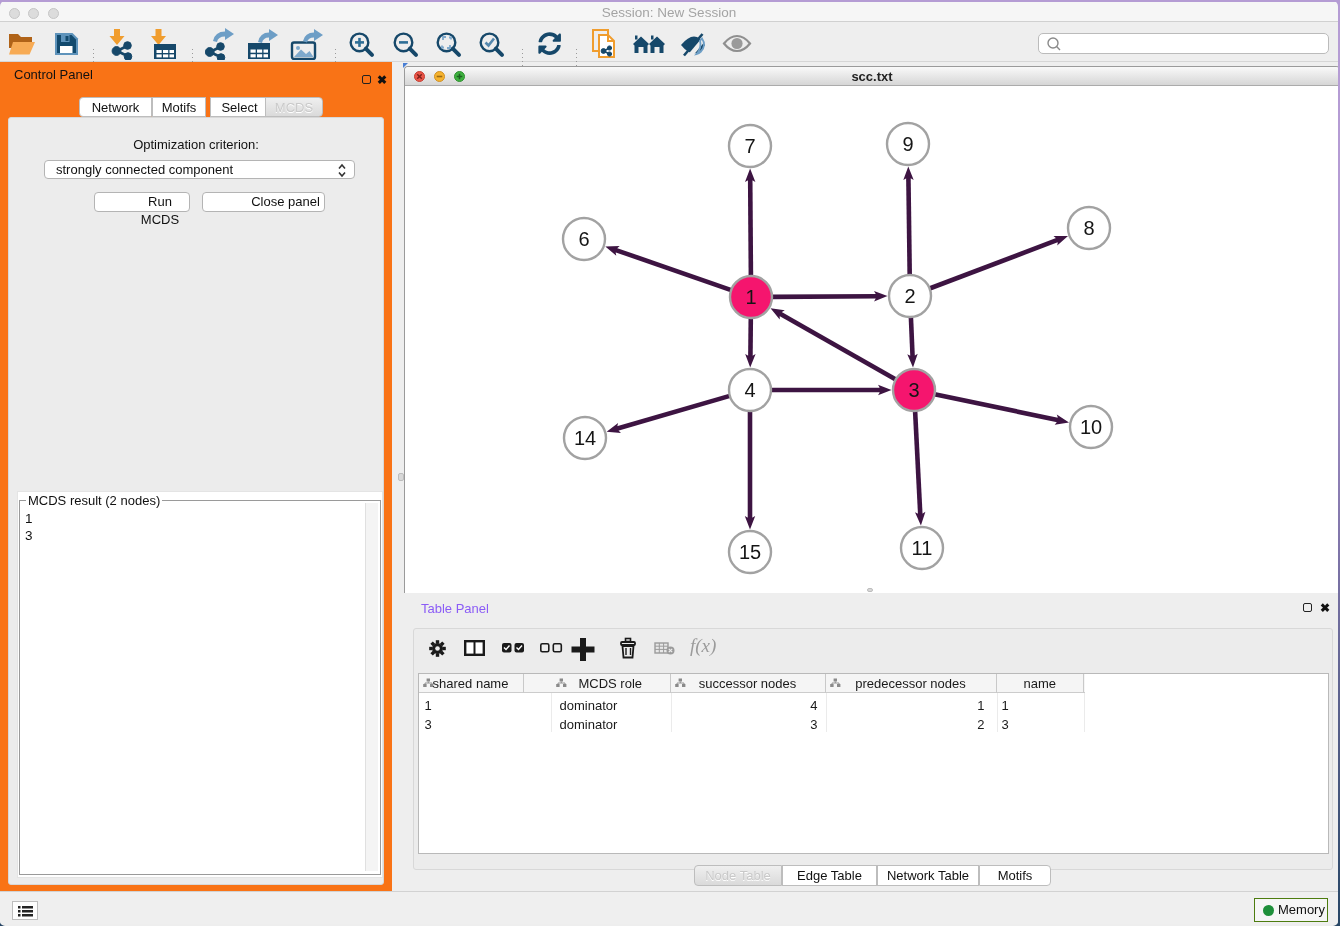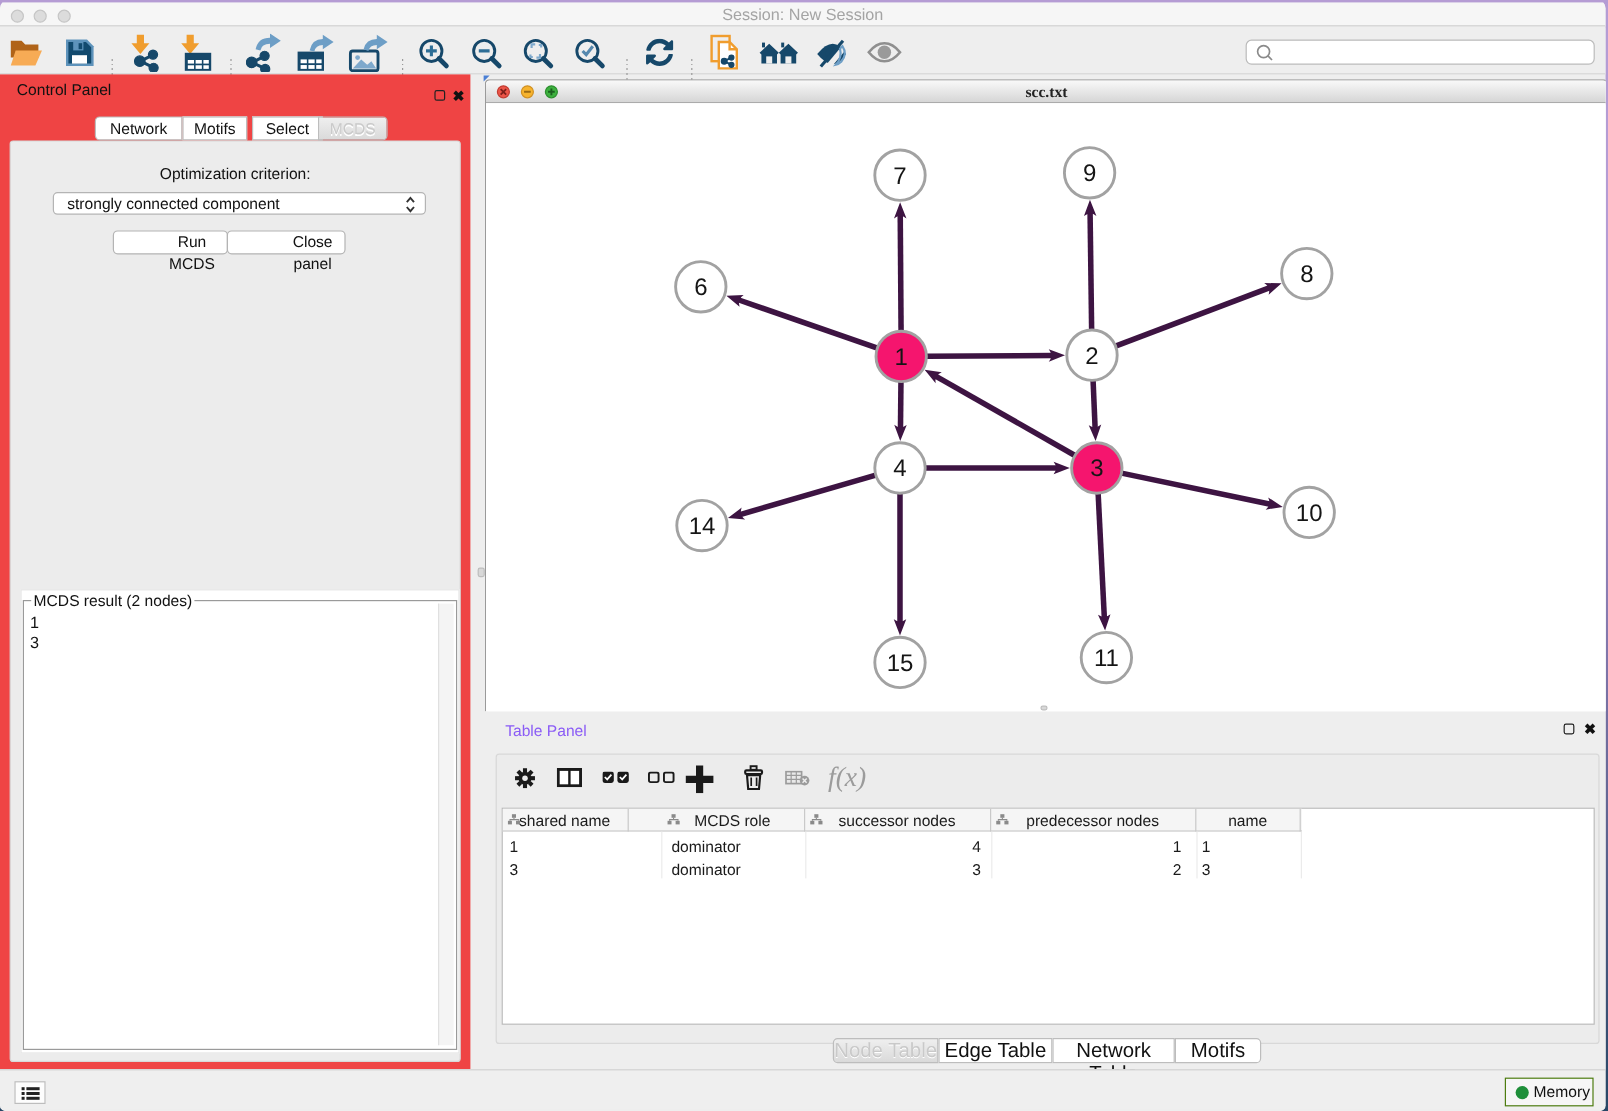--- a/index.html
+++ b/index.html
@@ -17,21 +17,21 @@
   font-size:13.5px; color:#a4a4a4; }
 
 #toolbar { position:absolute; left:0; top:23px; width:100%; height:39px; background:#eeeeee;
   border-bottom:1px solid #d6d6d6; }
 .tsep { position:absolute; top:26px; height:34px; width:1px;
   background-image:repeating-linear-gradient(#9a9a9a 0 1.5px, transparent 1.5px 4px); }
 .ticon { position:absolute; }
 #searchbox { position:absolute; left:1038px; top:10px; width:291px; height:21px;
   background:#ffffff; border:1px solid #bbbbbb; border-radius:5px; }
 
-#cpanel { position:absolute; left:0; top:62px; width:392px; height:829px; background:#ef4444; }
+#cpanel { position:absolute; left:0; top:62px; width:392px; height:829px; background:#f97316; }
 #cpanel-title { position:absolute; left:14px; top:5px; font-size:13px; color:#111; }
 .pan-float { position:absolute; top:9px; width:9px; height:9px; border:1.6px solid #222; border-radius:2px; }
 .pan-close { position:absolute; top:7px; font-size:12px; font-weight:bold; color:#111; }
 .tabrow { position:absolute; }
 .tab { position:absolute; top:0; height:20px; font-size:13px; color:#111; text-align:center;
   background:#ffffff; border:1px solid #bdbdbd; line-height:19px; }
 .tab.sel { background:linear-gradient(#efefef,#dadada); color:#c9c9c9;
   text-shadow:0 1px 0 #ffffff; }
 #cpanel-inner { position:absolute; left:8px; top:55px; width:376px; height:768px;
   background:#ececec; border:1px solid #d8d8d8; border-radius:3px; }
@@ -48,21 +48,21 @@
 #fieldlegend { position:absolute; left:6px; top:-8px; background:#ffffff; font-size:13px;
   color:#111; padding:0 2px; }
 #resulttext { position:absolute; left:5px; top:10px; font-size:13.5px; color:#111; line-height:16.5px; }
 #res-scroll { position:absolute; right:2px; top:2px; width:13px; height:368px; background:#f4f4f4;
   border-left:1px solid #e0e0e0; }
 
 #netwin { position:absolute; left:404px; top:66px; width:936px; height:527px;
   background:#ffffff; border:1px solid #9a9a9a; border-bottom:none; border-radius:4px 4px 0 0; }
 #net-titlebar { position:absolute; left:0; top:0; width:100%; height:19px;
   background:linear-gradient(#f9f9f9,#d6d6d6); border-bottom:1px solid #ababab;
-  border-radius:4px 4px 0 0;font-family:Liberation Serif, serif; }
+  border-radius:4px 4px 0 0; }
 #net-title { position:absolute; width:100%; text-align:center; top:2px; font-size:13px;
   font-weight:bold; color:#222; }
 .light { position:absolute; top:4px; width:11px; height:11px; border-radius:50%;
   text-align:center; }
 #netcanvas { position:absolute; left:0; top:20px; width:934px; height:506px; background:#ffffff; }
 
 #vgrip { position:absolute; left:398px; top:473px; width:6px; height:8px; background:#d8d8d8;
   border:1px solid #bdbdbd; border-radius:2px; }
 #hgrip { position:absolute; left:867px; top:588px; width:6px; height:4px; background:#d8d8d8;
   border:1px solid #bdbdbd; border-radius:2px; }
@@ -73,21 +73,21 @@
 #tpanel-inner { position:absolute; left:9px; top:35px; width:920px; height:242px; background:#ececec; border:1px solid #d8d8d8; border-radius:3px; }
 #ttable { position:absolute; left:13.5px; top:80px; width:911px; height:181px; background:#ffffff;
   border:1px solid #b9b9b9; }
 #thead { position:absolute; left:0; top:0; width:666px; height:19px; background:#f5f5f5;
   border-bottom:1px solid #cccccc; }
 .th { position:absolute; top:0; height:19px; border-right:1px solid #c9c9c9; font-size:13px;
   color:#1a1a1a; text-align:center; line-height:19px; }
 .td { position:absolute; font-size:13px; color:#1a1a1a; height:16px; line-height:16px; }
 
 .btab { position:absolute; top:0; height:21px; background:#ffffff; border:1px solid #bdbdbd;
-  font-size:17px; color:#111; text-align:center; line-height:19px; }
+  font-size:13px; color:#111; text-align:center; line-height:19px; }
 .btab.sel { background:linear-gradient(#efefef,#dadada); color:#c9c9c9; text-shadow:0 1px 0 #fff; }
 
 #statusbar { position:absolute; left:0; top:891px; width:100%; height:33px; background:#efefef;
   border-top:1px solid #d2d2d2; }
 #listbtn { position:absolute; left:12px; top:9px; width:26px; height:19px; background:#fdfdfd;
   border:1px solid #bdbdbd; }
 #membtn { position:absolute; left:1254px; top:6px; width:74px; height:24px; background:#f6f6f6;
   border:1px solid #4d7c0f; font-size:13px; color:#111; }
 </style>
 </head>
@@ -244,21 +244,21 @@
       <div class="tab" style="left:152px; width:54px;">Motifs</div>
       <div class="tab" style="left:210px; width:59px;">Select</div>
       <div class="tab sel" style="left:265px; width:58px; border-radius:0 4px 4px 0;">MCDS</div>
     </div>
     <div id="optlabel">Optimization criterion:</div>
     <div id="dropdown">strongly connected component<svg id="dd-svg" width="12" height="17" style="position:absolute; right:6px; top:1px;">
           <path d="M3,6.5 L6,3 L9,6.5" fill="none" stroke="#333" stroke-width="1.6"></path>
           <path d="M3,10.5 L6,14 L9,10.5" fill="none" stroke="#333" stroke-width="1.6"></path>
         </svg></div>
     <div class="btn" style="left:94px; top:130px; width:96px;padding-left:36px;">Run MCDS</div>
-    <div class="btn" style="left:189px; top:130px; width:99px;padding-left:44px;">Close panel</div>
+    <div class="btn" style="left:202px; top:130px; width:123px;padding-left:44px;">Close panel</div>
     <div id="resultbox">
       <div id="fieldset">
           <span id="fieldlegend">MCDS result (2 nodes)</span>
         <div id="resulttext">1<br>3</div>
         <div id="res-scroll"></div>
       </div>
     </div>
   </div>
   <div id="netwin">
     <div id="net-titlebar">
@@ -393,21 +393,21 @@
           <g stroke="#9b9b9b">
             <rect x="1" y="1" width="13" height="10" fill="#e8e8e8" stroke-width="1.4"></rect>
             <line x1="1" y1="4.2" x2="14" y2="4.2"></line>
             <line x1="1" y1="7.4" x2="14" y2="7.4"></line>
             <line x1="5.3" y1="1" x2="5.3" y2="11"></line>
             <line x1="9.6" y1="1" x2="9.6" y2="11"></line>
           </g>
           <circle cx="16.5" cy="8.5" r="4" fill="#9b9b9b"></circle>
           <path d="M14.8,6.8 L18.2,10.2 M18.2,6.8 L14.8,10.2" stroke="#eee" stroke-width="1.2"></path>
         </svg>
-      <div style="position:absolute;left:268px;top:6px;font-family:'Liberation Serif',serif;font-style:italic;font-size:23px;color:#9b9b9b;">f(x)</div>
+      <div style="position:absolute;left:268px;top:6px;font-family:'Liberation Serif',serif;font-style:italic;font-size:19px;color:#9b9b9b;">f(x)</div>
       </div>
     <div id="ttable">
       <div id="thead">
           <svg style="position:absolute;left:4px;top:4px;" width="11" height="10">
             <g fill="#8a8a8a">
               <rect x="3.6" y="0.5" width="3.4" height="3"></rect>
               <rect x="0.2" y="6" width="3.4" height="3"></rect>
               <rect x="7" y="6" width="3.4" height="3"></rect>
             </g>
             <path d="M5.3,3.5 V5 M2,6 V5 H9 V6" fill="none" stroke="#8a8a8a" stroke-width="0.9"></path>

